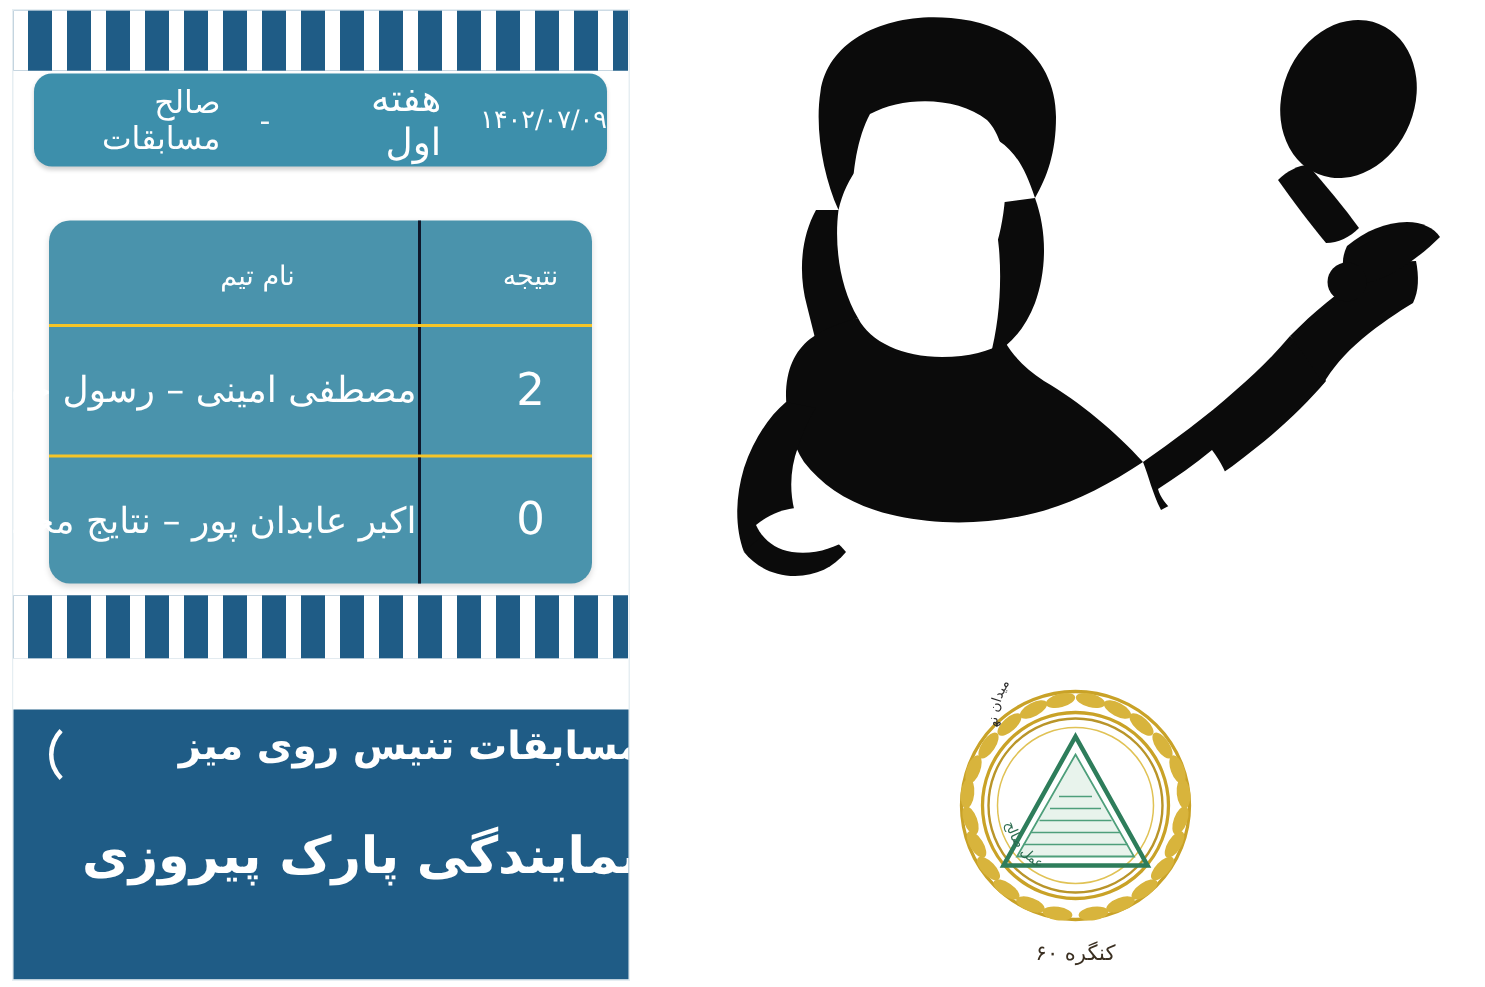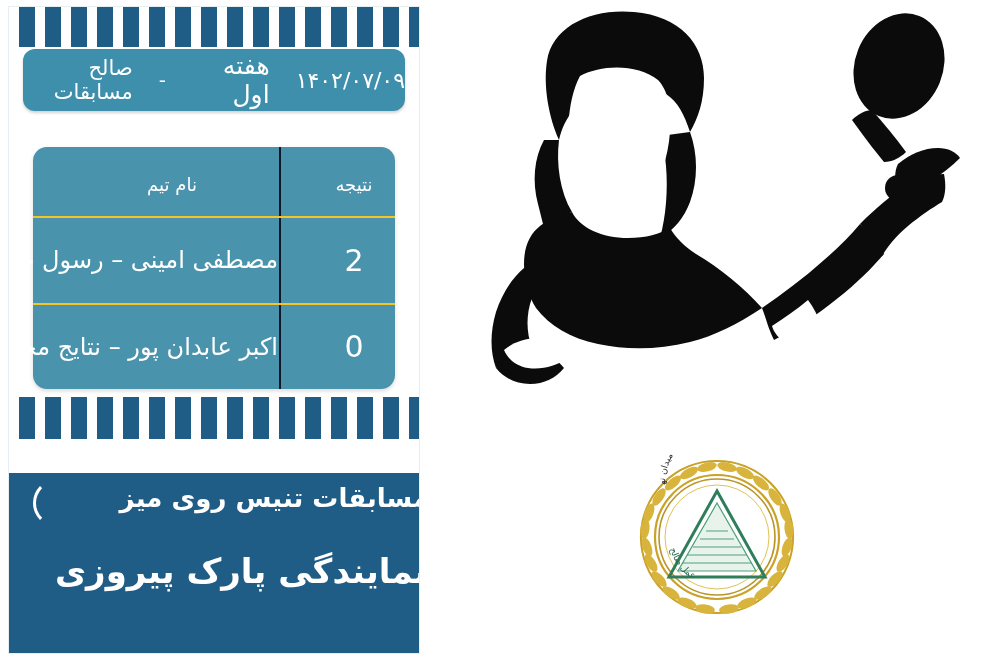--- a/index.html
+++ b/index.html
@@ -58,21 +58,21 @@
     background: #3d8fab;
     border-radius: 12px;
     box-shadow: 0 2px 3px rgba(0,0,0,0.18);
     display: flex;
     align-items: center;
     justify-content: center;
     gap: 26px;
     color: #ffffff;
   }
   .header-pill .h-date {
-    font-size: 22px;
+    font-size: 17px;
     letter-spacing: 0.5px;
     direction: ltr;
     unicode-bidi: bidi-override;
   }
   .header-pill .h-sep {
     font-size: 20px;
     opacity: 0.95;
   }
   .header-pill .h-week {
     font-size: 25px;
@@ -384,16 +384,17 @@
           <path id="arcTop" d="M102,32 m-52,0 a52,52 0 0,1 104,0"></path>
           <path id="arcBottom" d="M56,100 a48,48 0 0,0 92,0"></path>
         </defs>
         <text font-size="9" fill="#2b2b2b">
           <textPath href="#arcTop" startOffset="18%">میدان نهم</textPath>
         </text>
         <text font-size="9" fill="#2b6b4f">
           <textPath href="#arcBottom" startOffset="30%">عمل صالح</textPath>
         </text>
       </svg>
+      <div class="logo-caption">کنگره ۶۰</div>
     </div>
   </div>
 
 </div>
 
 </body></html>

